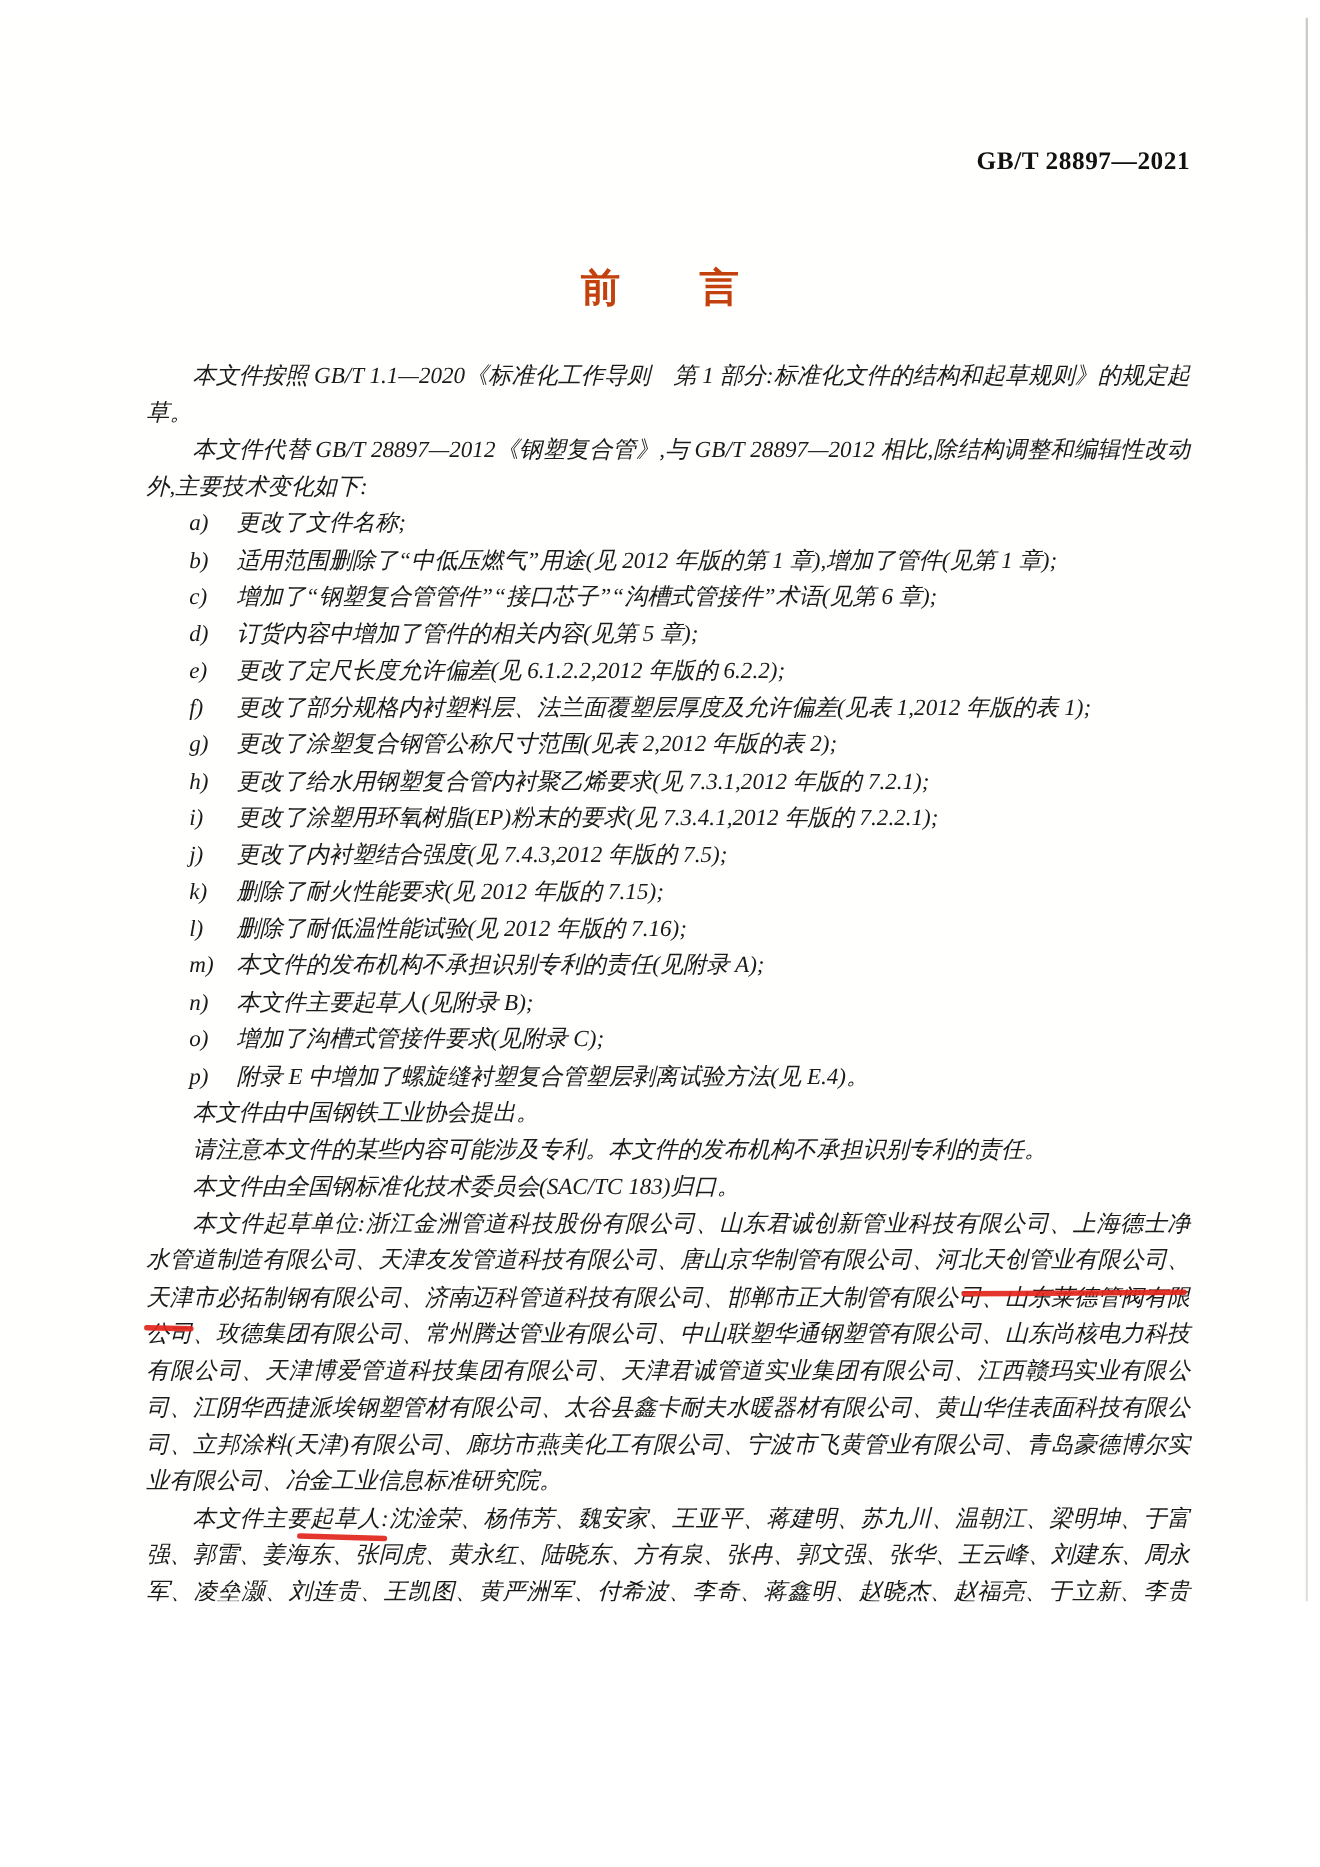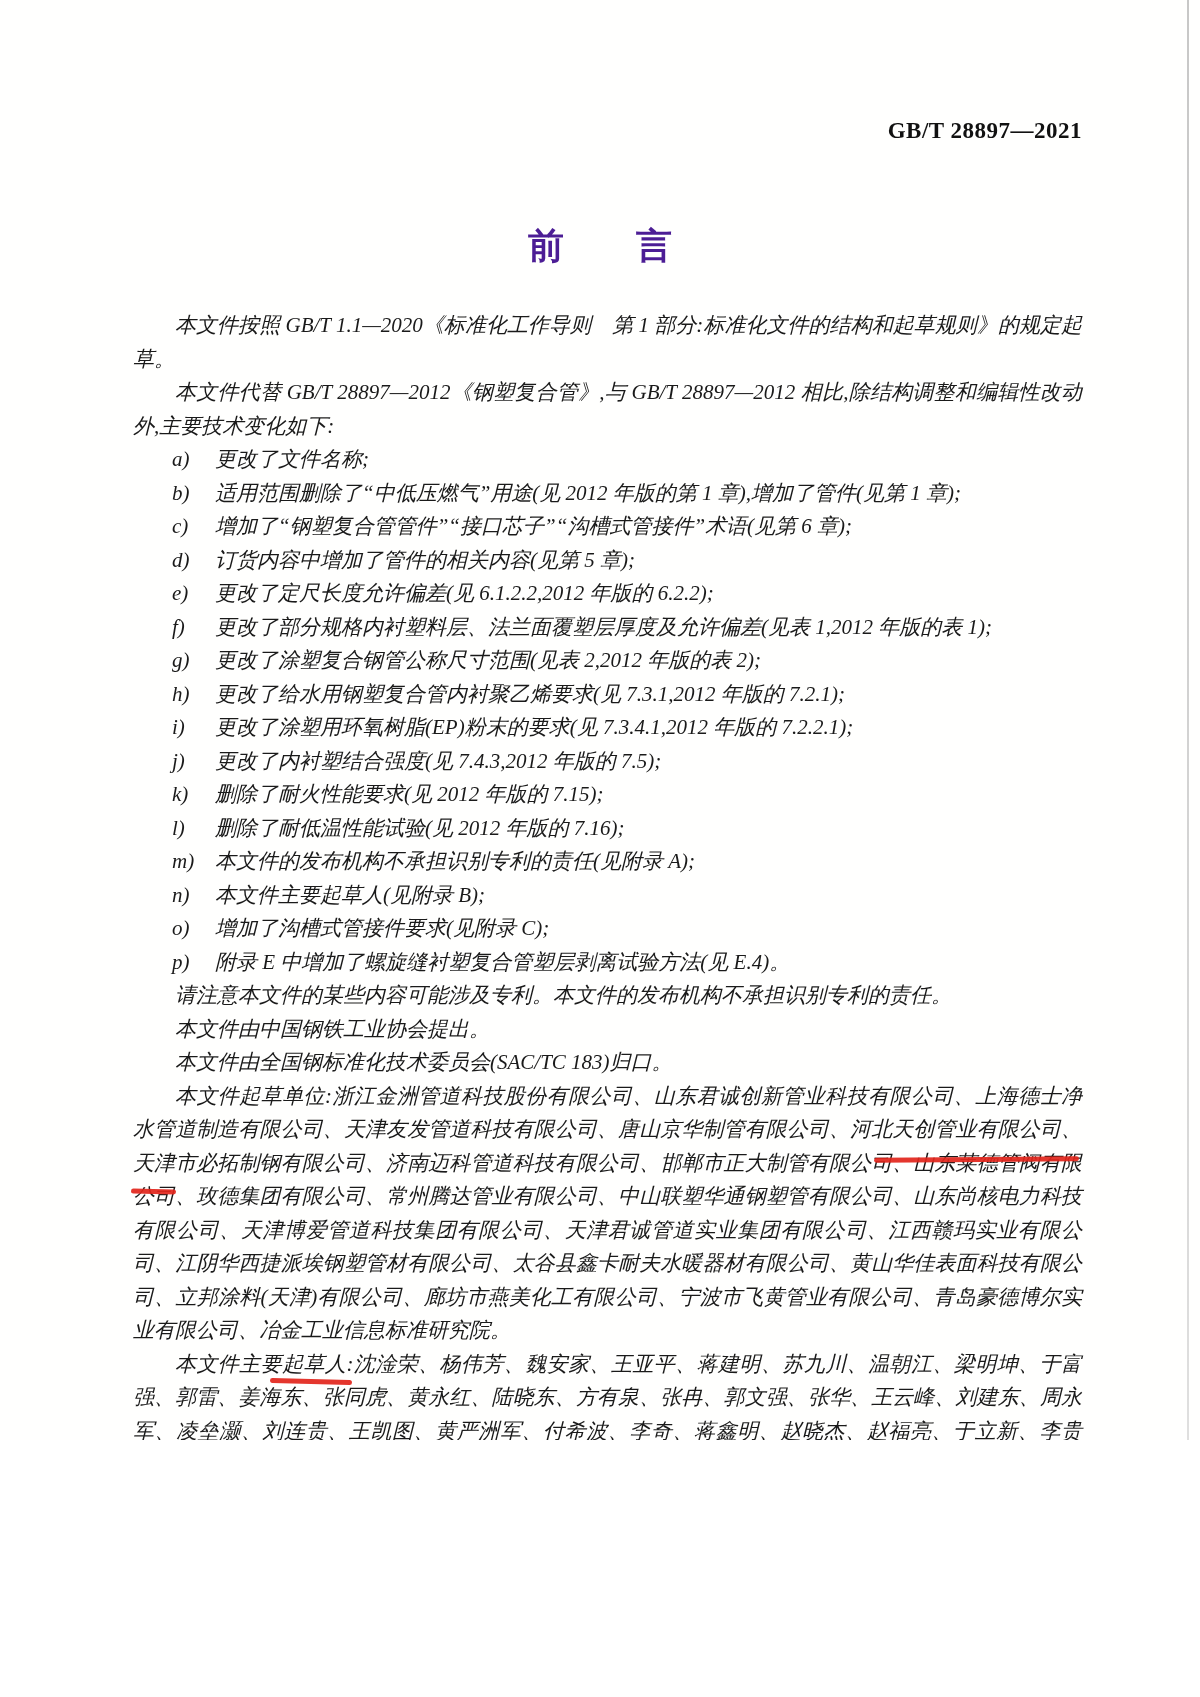--- a/index.html
+++ b/index.html
@@ -8,20 +8,21 @@
     background: #ffffff;
   }
   .page {
     position: relative;
     width: 1200px;
     height: 1440px;
     background: #fffffe;
     overflow: hidden;
     font-family: "Liberation Serif", "DejaVu Serif", serif;
     color: #1c1c1c;
+    margin-top: 16px;
   }
   
   .scan-line {
     position: absolute;
     left: 1187px;
     top: 0;
     width: 2px;
     height: 1697px;
     background: linear-gradient(#9a9a9a 0%, #b5b5b5 60%, #cfcfcf 100%);
     opacity: 0.55;
@@ -37,21 +38,21 @@
     white-space: nowrap;
   }
   .doc-title {
     position: absolute;
     top: 222px;
     left: 0;
     width: 100%;
     text-align: center;
     font-size: 36px;
     font-weight: bold;
-    color: #4c1d95;
+    color: #c2410c;
   }
   .body-text {
     position: absolute;
     top: 309px;
     left: 133px;
     width: 949px;
     font-size: 21px;
     line-height: 33.5px;
     text-align: justify;
     color: #1a1a1a;
@@ -123,23 +124,23 @@
       <li><span class="marker">i)</span><span>更改了涂塑用环氧树脂(EP)粉末的要求(见 7.3.4.1,2012 年版的 7.2.2.1);</span></li>
       <li><span class="marker">j)</span><span>更改了内衬塑结合强度(见 7.4.3,2012 年版的 7.5);</span></li>
       <li><span class="marker">k)</span><span>删除了耐火性能要求(见 2012 年版的 7.15);</span></li>
       <li><span class="marker">l)</span><span>删除了耐低温性能试验(见 2012 年版的 7.16);</span></li>
       <li><span class="marker">m)</span><span>本文件的发布机构不承担识别专利的责任(见附录 A);</span></li>
       <li><span class="marker">n)</span><span>本文件主要起草人(见附录 B);</span></li>
       <li><span class="marker">o)</span><span>增加了沟槽式管接件要求(见附录 C);</span></li>
       <li><span class="marker">p)</span><span>附录 E 中增加了螺旋缝衬塑复合管塑层剥离试验方法(见 E.4)。</span></li>
     </ul>
 
+    <p>本文件由中国钢铁工业协会提出。</p>
+
     <p>请注意本文件的某些内容可能涉及专利。本文件的发布机构不承担识别专利的责任。</p>
-
-    <p>本文件由中国钢铁工业协会提出。</p>
 
     <p>本文件由全国钢标准化技术委员会(SAC/TC 183)归口。</p>
 
     <p>本文件起草单位:浙江金洲管道科技股份有限公司、山东君诚创新管业科技有限公司、上海德士净水管道制造有限公司、天津友发管道科技有限公司、唐山京华制管有限公司、河北天创管业有限公司、天津市必拓制钢有限公司、济南迈科管道科技有限公司、邯郸市正大制管有限公司、山东莱德管阀有限公司、玫德集团有限公司、常州腾达管业有限公司、中山联塑华通钢塑管有限公司、山东尚核电力科技有限公司、天津博爱管道科技集团有限公司、天津君诚管道实业集团有限公司、江西赣玛实业有限公司、江阴华西捷派埃钢塑管材有限公司、太谷县鑫卡耐夫水暖器材有限公司、黄山华佳表面科技有限公司、立邦涂料(天津)有限公司、廊坊市燕美化工有限公司、宁波市飞黄管业有限公司、青岛豪德博尔实业有限公司、冶金工业信息标准研究院。</p>
 
     <p>本文件主要起草人:沈淦荣、杨伟芳、魏安家、王亚平、蒋建明、苏九川、温朝江、梁明坤、于富强、郭雷、姜海东、张同虎、黄永红、陆晓东、方有泉、张冉、郭文强、张华、王云峰、刘建东、周永军、凌垒灏、刘连贵、王凯图、黄严洲军、付希波、李奇、蒋鑫明、赵晓杰、赵福亮、于立新、李贵武、阳林、陈建。</p>
 
     <p>本文件于 2008 年首次发布,本次为第一次修订。</p>
 
   </div>

